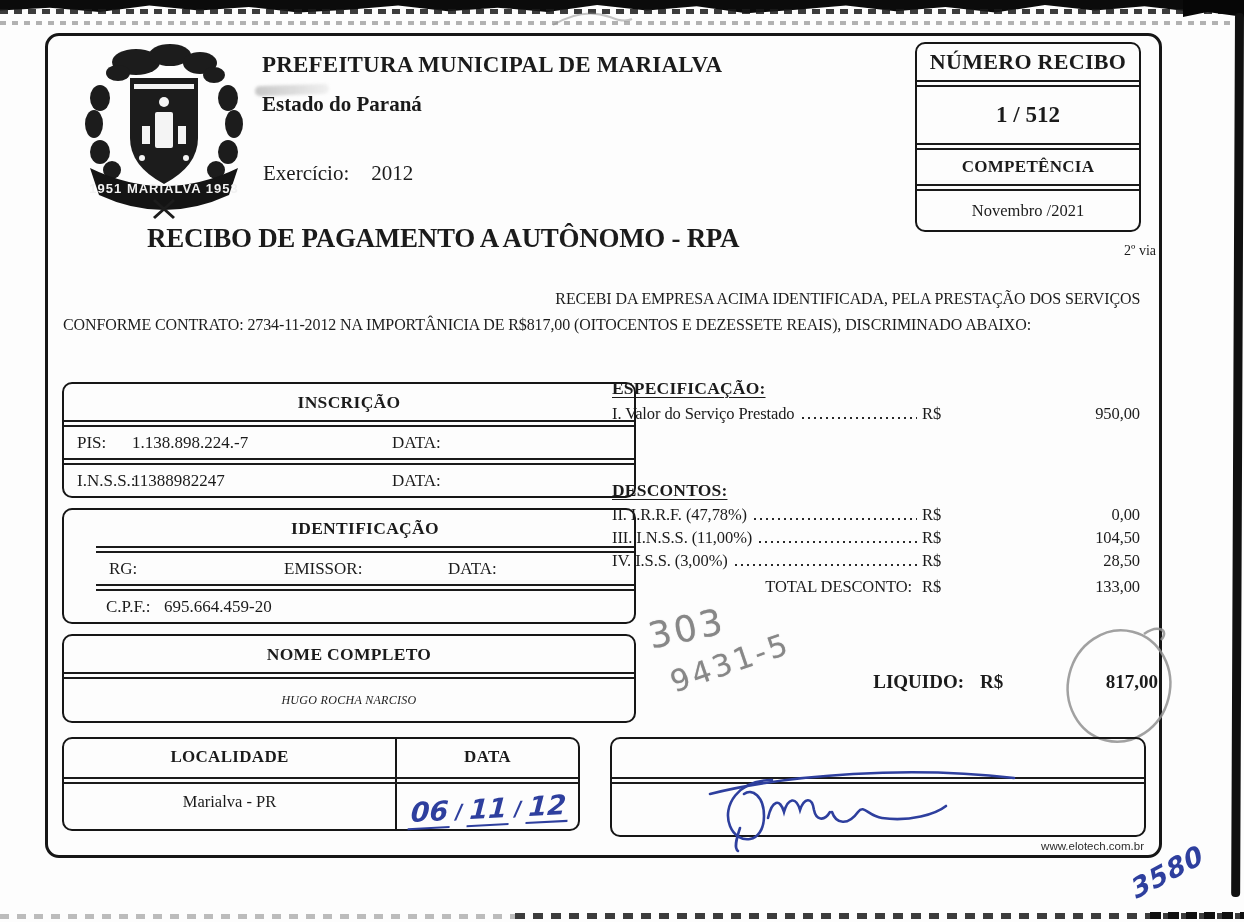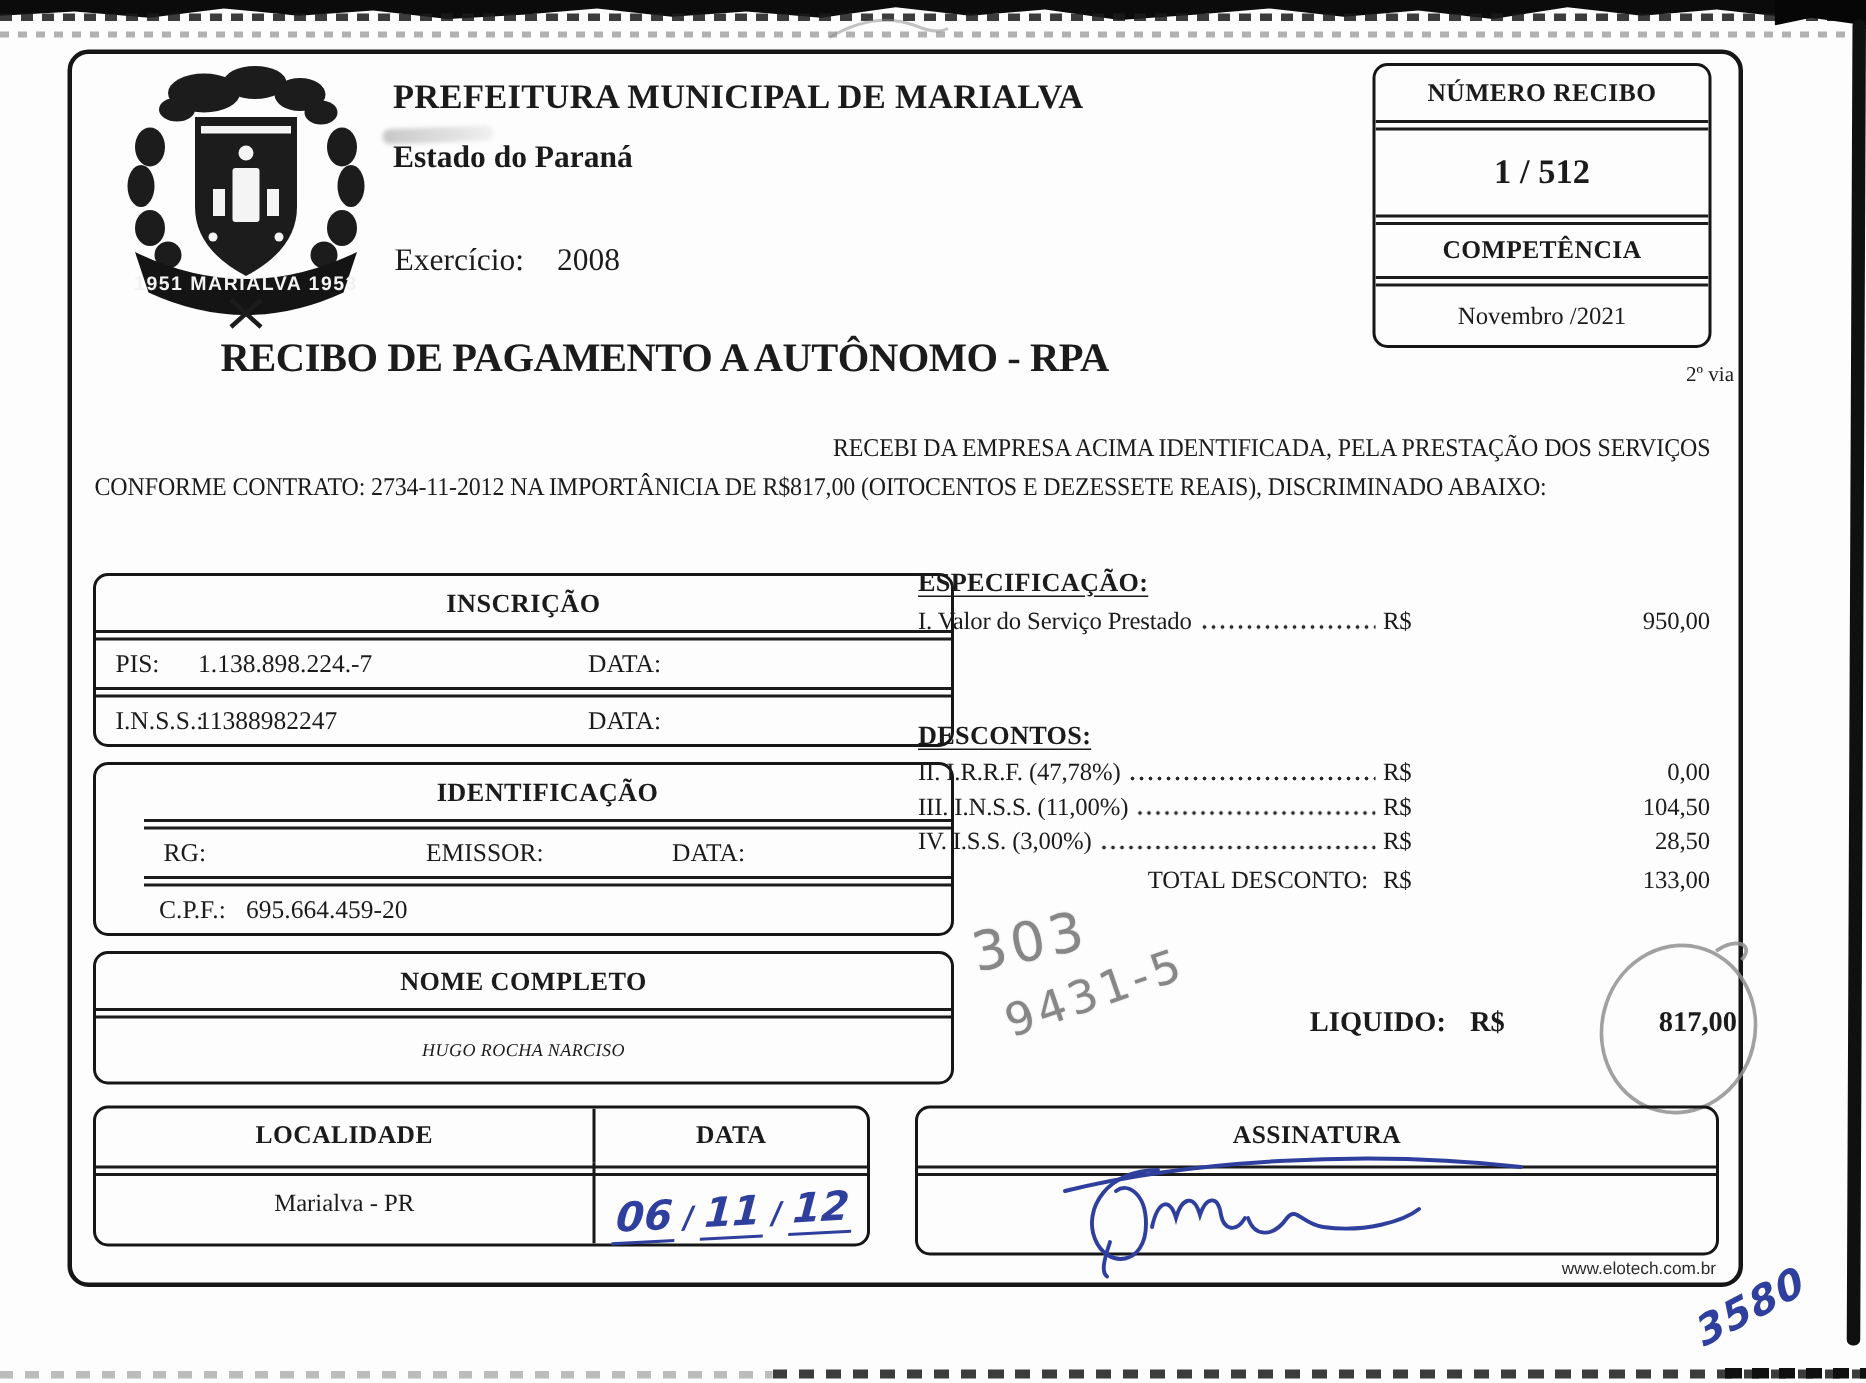--- a/index.html
+++ b/index.html
@@ -39,21 +39,21 @@
   .org{ position:absolute; left:262px; top:52px; font-size:23px; font-weight:bold; letter-spacing:.2px; }
   .state{ position:absolute; left:262px; top:92px; font-size:21px; font-weight:bold; }
   .exercise{ position:absolute; left:263px; top:161px; font-size:21px; display:flex; gap:22px; }
   .doc-title{ position:absolute; left:147px; top:223px; font-size:27px; font-weight:bold; letter-spacing:-.3px; }
   .via{ position:absolute; right:88px; top:243px; font-size:14px; }
   
   .rbox{ position:absolute; left:915px; top:42px; width:226px; height:190px;
     border:2.5px solid #161616; border-radius:10px; display:flex; flex-direction:column; overflow:hidden; }
   .rbox .rrow{ display:flex; align-items:center; justify-content:center; }
   .dsep{ height:7px; border-top:2px solid #1b1b1b; border-bottom:2px solid #1b1b1b; }
-  .rb-h{ flex:0 0 36px; font-size:17px; font-weight:bold; letter-spacing:.3px; }
+  .rb-h{ flex:0 0 36px; font-size:22px; font-weight:bold; letter-spacing:.3px; }
   .rb-n{ flex:0 0 56px; font-size:23px; font-weight:bold; }
   .rb-c{ flex:0 0 34px; font-size:17px; font-weight:bold; letter-spacing:.3px; }
   .rb-v{ flex:1; font-size:16.5px; }
   
   .intro1{ position:absolute; right:104px; top:289px; font-size:17px; white-space:nowrap;
     transform:scaleX(.94); transform-origin:right center; letter-spacing:-.1px; }
   .intro2{ position:absolute; left:63px; top:315px; font-size:17px; white-space:nowrap;
     transform:scaleX(.94); transform-origin:left center; letter-spacing:-.1px; }
   
   .fbox{ position:absolute; left:62px; width:574px; border:2.5px solid #161616; border-radius:10px;
@@ -163,21 +163,21 @@
     </g>
     <path d="M 12 128 q 74 36 148 0 l -9 27 q -65 30 -130 0 Z" fill="#141414"></path>
     <text x="86" y="153" text-anchor="middle" font-size="13" font-weight="bold" font-family="Liberation Sans, sans-serif" fill="#f2f2f2" letter-spacing="1">1951 MARIALVA 1953</text>
     <path d="M 76 160 L 96 178 M 96 160 L 76 178" stroke="#1c1c1c" stroke-width="3" fill="none"></path>
   </svg>
 
   <div class="org">PREFEITURA MUNICIPAL DE MARIALVA</div>
   <div class="state">Estado do Paraná</div>
   <div class="exercise">
     <span>Exercício:</span>
-    <span>2008</span>
+    <span>2012</span>
   </div>
   <div class="doc-title">RECIBO DE PAGAMENTO A AUTÔNOMO - RPA</div>
   <div class="via">2º via</div>
 
   <div class="rbox">
     <div class="rrow rb-h">NÚMERO RECIBO</div>
     <div class="dsep"></div>
     <div class="rrow rb-n">1 / 512</div>
     <div class="dsep"></div>
     <div class="rrow rb-c">COMPETÊNCIA</div>
@@ -282,21 +282,20 @@
 
   <div class="hand-date hand">
     <span class="num">06</span>
     <span class="sl">/</span>
     <span class="num">11</span>
     <span class="sl">/</span>
     <span class="num">12</span>
   </div>
 
   <div class="sbox">
-    <div class="shead">ASSINATURA</div>
     <div class="xline"></div>
     <div class="xline2"></div>
   </div>
   <svg class="signature-svg" width="345" height="105">
     <g fill="none" stroke="#2e3f9e" stroke-width="2.6" stroke-linecap="round">
       <path d="M 30 46 C 110 26 230 18 334 30"></path>
       <path d="M 92 32 C 58 32 42 58 50 78 C 58 98 84 96 84 68 C 84 48 72 40 64 46"></path>
       <path d="M 88 70 C 92 52 100 50 104 64 C 108 50 116 48 120 62 C 124 50 132 48 134 62 C 136 72 144 74 150 64"></path>
       <path d="M 152 64 C 156 76 168 78 178 64 C 184 56 188 68 202 70 C 230 74 256 66 266 58"></path>
       <path d="M 60 80 C 56 92 54 100 58 103"></path>

